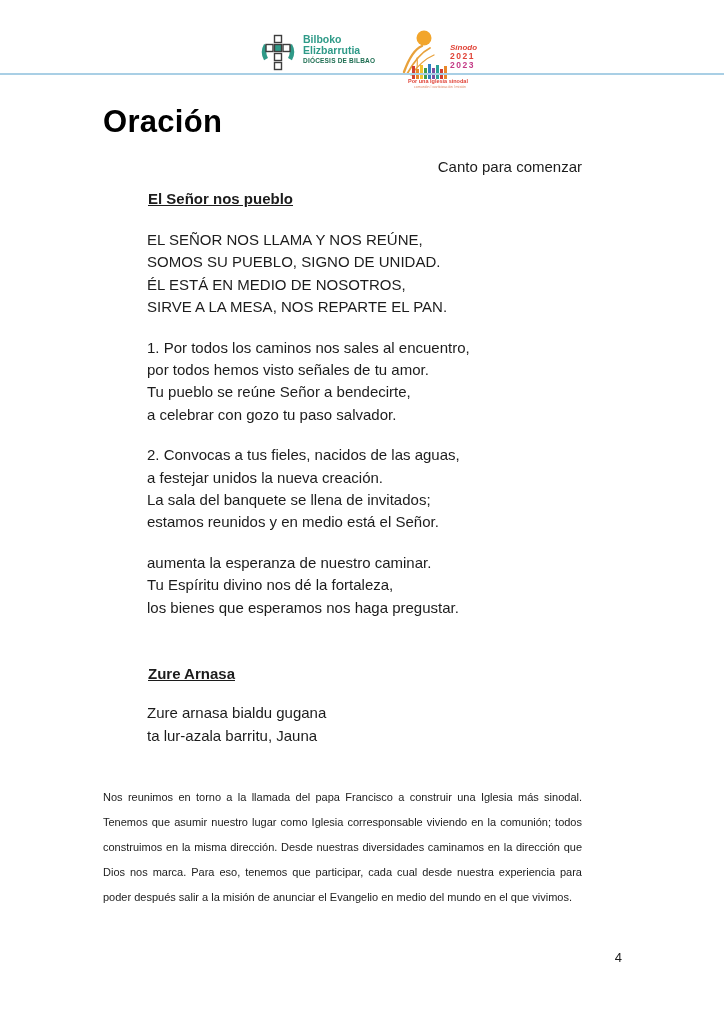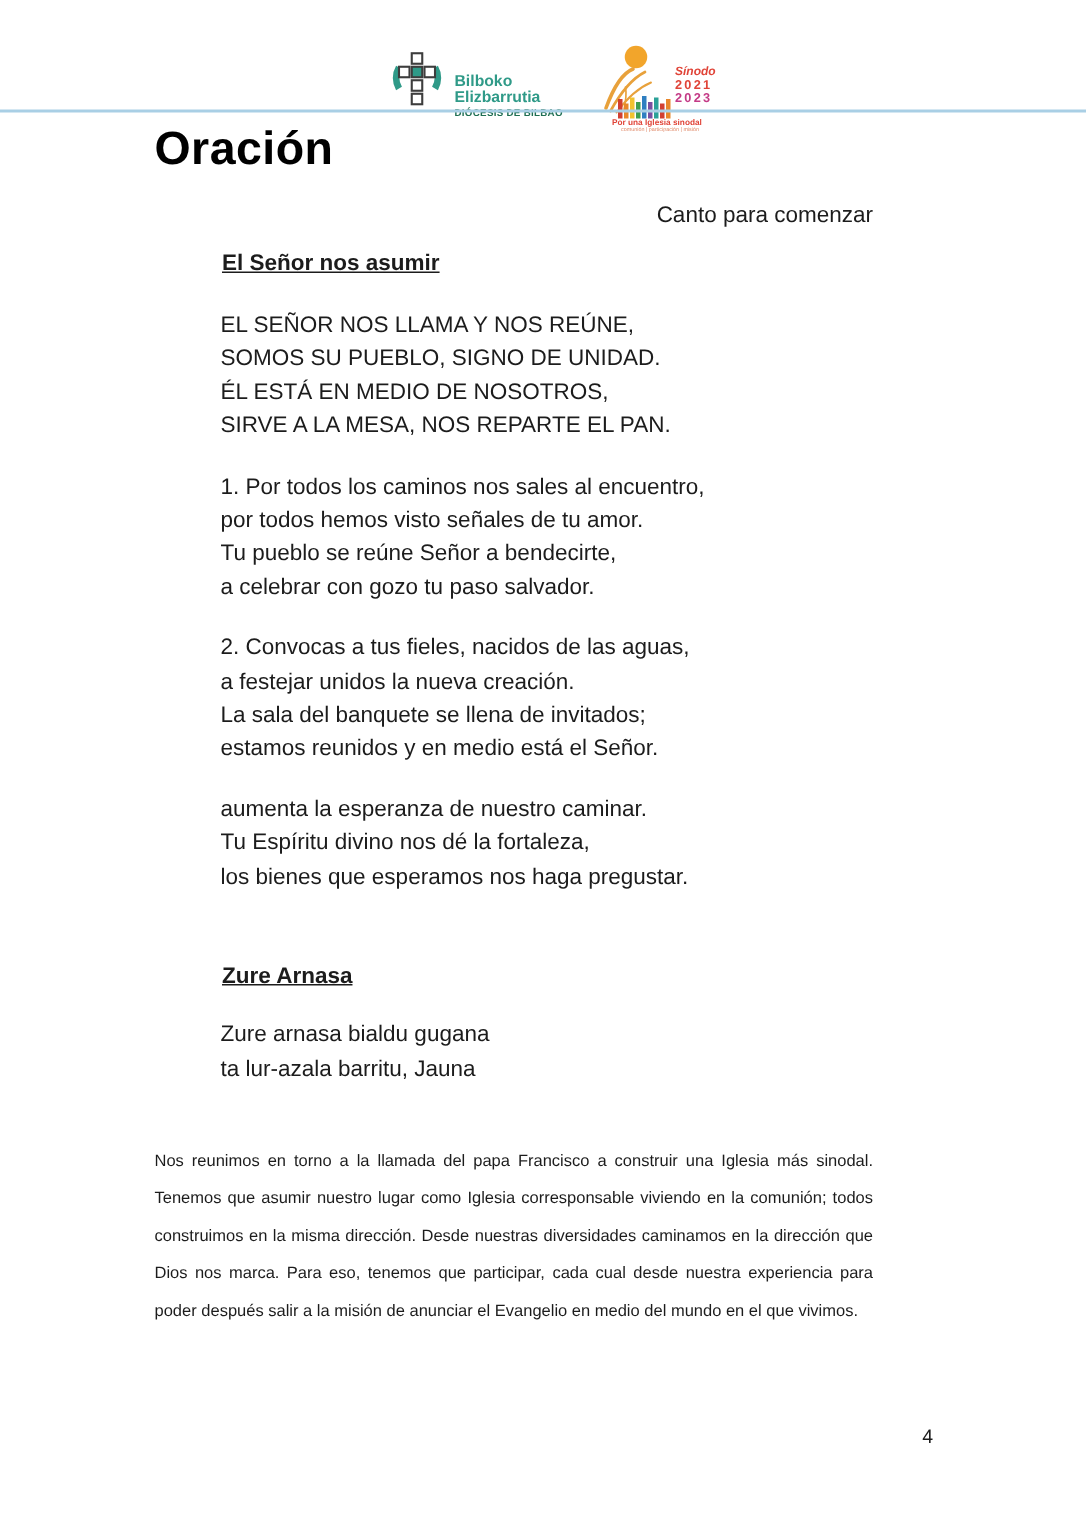--- a/index.html
+++ b/index.html
@@ -15,27 +15,27 @@
     height: 1024px;
     background: #ffffff;
     overflow: hidden;
   }
   
   .header { position: absolute; top: 0; left: 0; width: 724px; height: 75px; }
   .divider {
     position: absolute; top: 73px; left: 0; width: 724px; height: 2px;
     background: #a9cfe5;
   }
-  .diocese-logo { position: absolute; left: 258px; top: 34px; display: flex; align-items: flex-end; }
+  .diocese-logo { position: absolute; left: 258px; top: 34px; display: flex; align-items: flex-start; }
   .diocese-text { margin-left: 5px; }
   .diocese-name { font-size: 10.5px; font-weight: bold; color: #2f9a88; line-height: 11px; }
   .diocese-sub { font-size: 6.5px; font-weight: bold; color: #1e6e52; letter-spacing: 0.2px; margin-top: 1px; }
   .synod-logo { position: absolute; left: 392px; top: 28px; }
   
-  .content { position: absolute; top: 62px; left: 0; width: 684px; padding: 20px 102px 0 103px; }
+  .content { position: absolute; top: 85px; left: 0; width: 684px; padding: 20px 102px 0 103px; }
   .doc-title { font-size: 31px; font-weight: bold; color: #000; line-height: 34px; letter-spacing: 0.3px; }
   .intro { font-size: 15px; margin-top: 18px; line-height: 20px; text-align: right; }
   .song-heading {
     font-size: 15px; font-weight: bold; text-decoration: underline;
     margin-left: 45px; margin-top: 12px; line-height: 20px;
   }
   .song-heading.second { margin-top: 45px; }
   .stanza { margin-left: 44px; margin-top: 18px; font-size: 15px; }
   .stanza.first { margin-top: 20px; }
   .stanza .line { line-height: 22.4px; white-space: nowrap; }
@@ -119,21 +119,21 @@
 
     <div class="divider"></div>
   </div>
 
   <div class="content">
 
     <h1 class="doc-title">Oración</h1>
 
     <div class="intro">Canto para comenzar</div>
 
-    <div class="song-heading">El Señor nos asumir</div>
+    <div class="song-heading">El Señor nos pueblo</div>
 
     <div class="stanza first">
       <div class="line">EL SEÑOR NOS LLAMA Y NOS REÚNE,</div>
       <div class="line">SOMOS SU PUEBLO, SIGNO DE UNIDAD.</div>
       <div class="line">ÉL ESTÁ EN MEDIO DE NOSOTROS,</div>
       <div class="line">SIRVE A LA MESA, NOS REPARTE EL PAN.</div>
     </div>
 
     <div class="stanza">
       <div class="line">1. Por todos los caminos nos sales al encuentro,</div>

